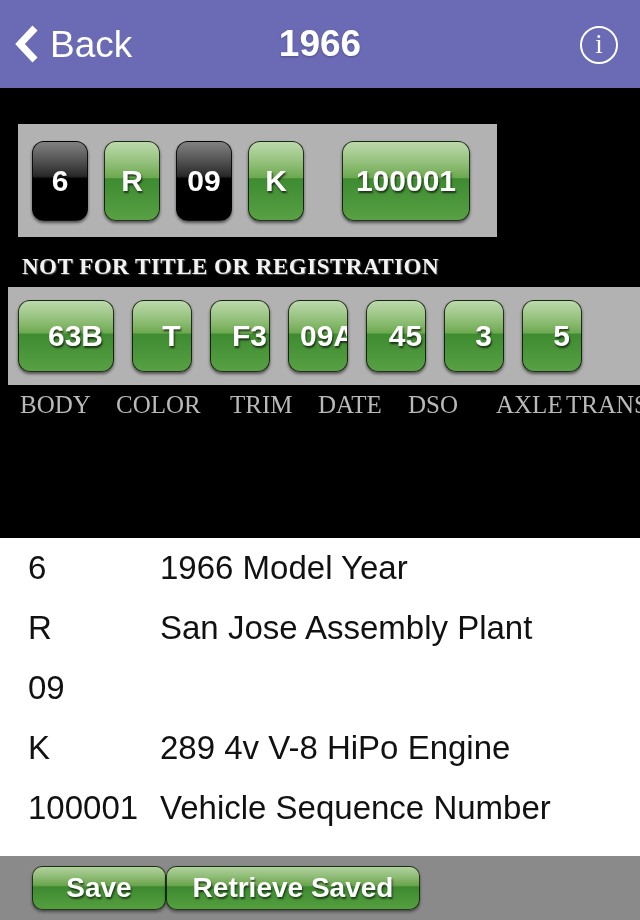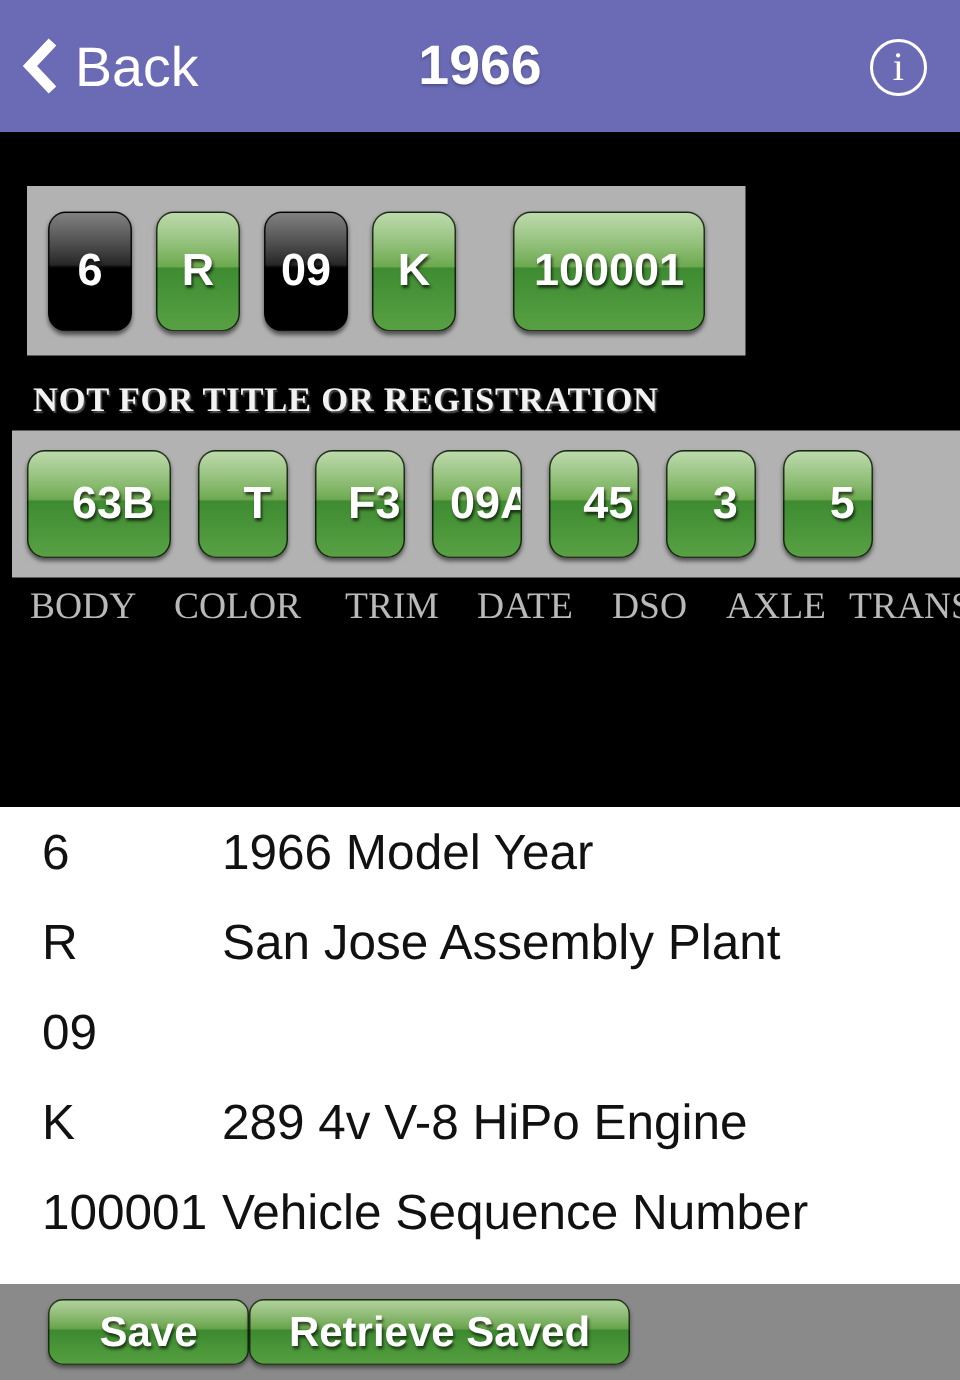--- a/index.html
+++ b/index.html
@@ -141,21 +141,21 @@
   }
   .decode-row{
     position:relative; height:60px;
     display:flex; align-items:center;
   }
   .decode-code{
     position:absolute; left:28px;
     font-size:33px; color:#111; white-space:nowrap;
   }
   .decode-desc{
-    position:absolute; left:148px;
+    position:absolute; left:160px;
     font-size:33px; color:#111; white-space:nowrap;
   }
 
   
   .toolbar{
     position:absolute; left:0; top:856px; width:640px; height:64px;
     background:#8a8a8a;
     display:flex; align-items:center; justify-content:flex-start;
     padding:0 32px;
   }
@@ -259,21 +259,21 @@
         <span>5</span>
       </div>
     </div>
 
     <div class="dp-labels">
       <div class="dp-label" style="left:20px;">BODY</div>
       <div class="dp-label" style="left:116px;">COLOR</div>
       <div class="dp-label" style="left:230px;">TRIM</div>
       <div class="dp-label" style="left:318px;">DATE</div>
       <div class="dp-label" style="left:408px;text-align:center;">DSO</div>
-      <div class="dp-label" style="left:484px;">AXLE</div>
+      <div class="dp-label" style="left:496px;">AXLE</div>
       <div class="dp-label" style="left:566px;">TRANS</div>
     </div>
 
   </div>
 
   <div class="decode-list">
     <div class="decode-row">
       <div class="decode-code">6</div>
       <div class="decode-desc">1966 Model Year</div>
     </div>

